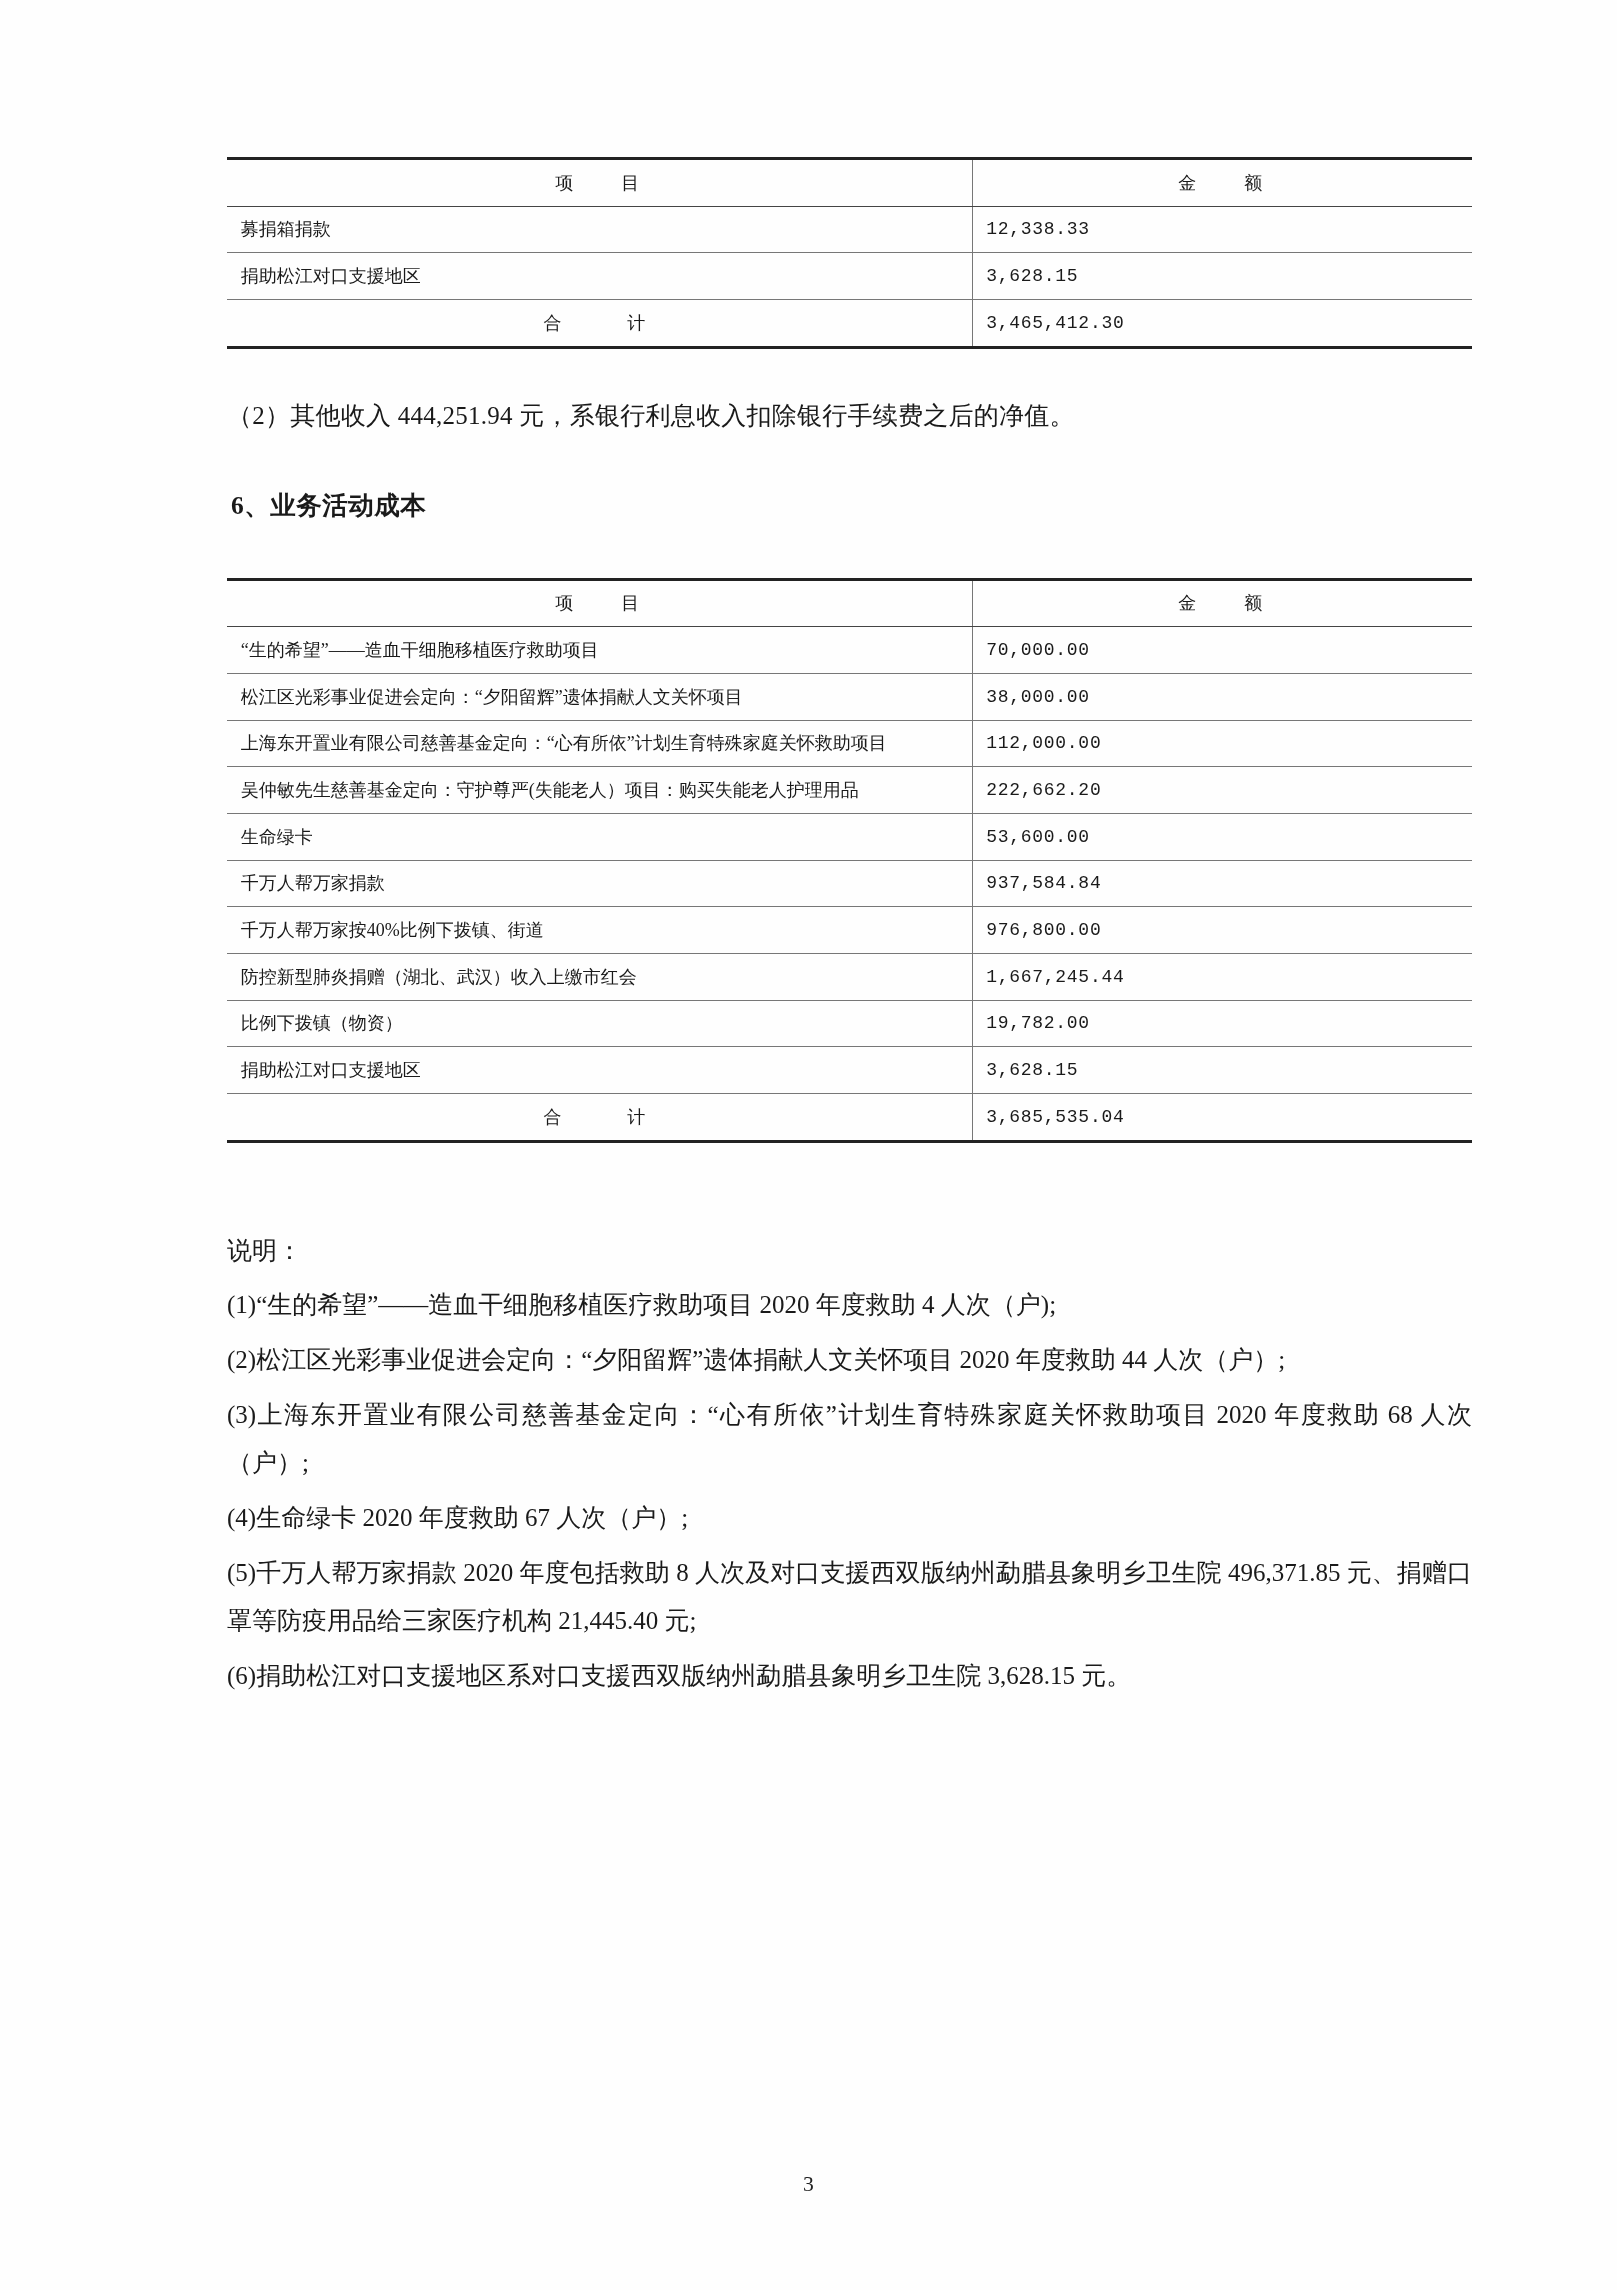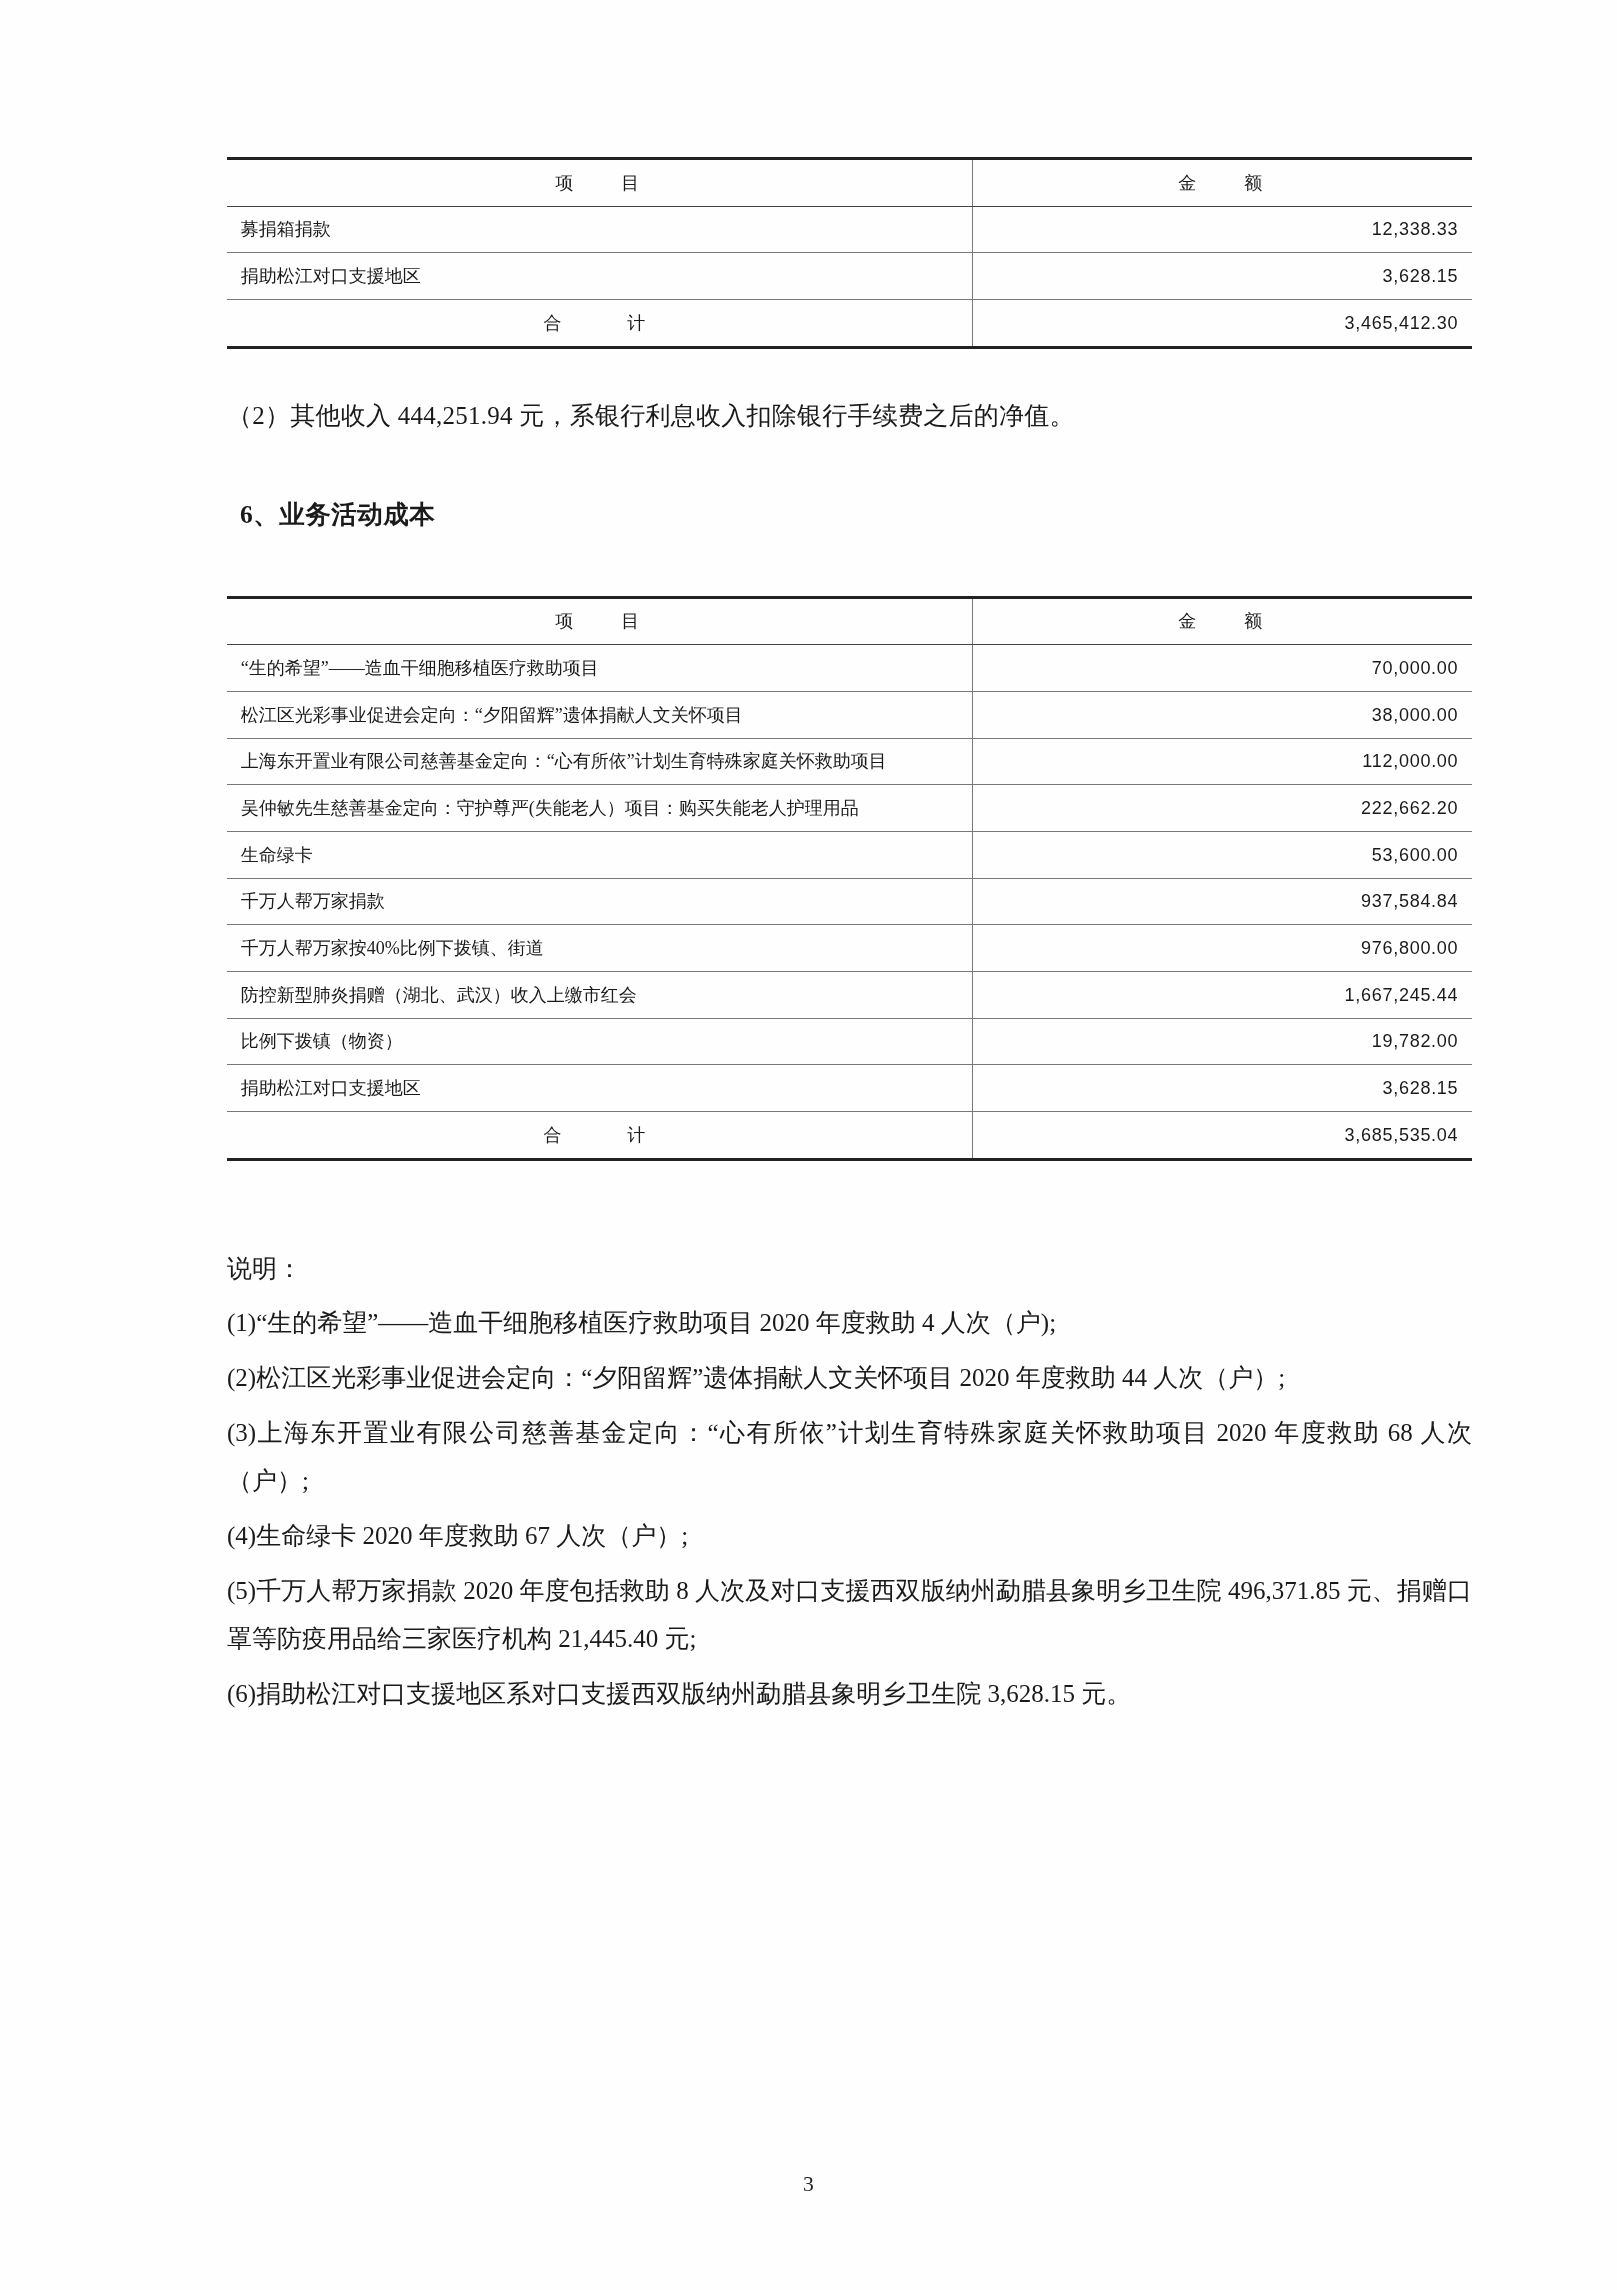--- a/index.html
+++ b/index.html
@@ -62,23 +62,23 @@
   }
   .hdr-item, .hdr-amt {
     text-align: center;
     letter-spacing: 0.22em;
   }
   .cell-item {
     text-align: left;
     padding-left: 25.5px;
   }
   .cell-amt {
-    text-align: right;
+    text-align: left;
     padding-right: 35px;
-    font-family: Liberation Sans, sans-serif;
+    font-family: Liberation Mono, monospace;
     letter-spacing: 0.04em;
   }
   .total-label {
     text-align: center;
     letter-spacing: 0.55em;
     padding-left: 0;
   }
 
   
   .para {
@@ -89,21 +89,21 @@
   }
   .gap-a { height: 43px; }
   .gap-b { height: 43px; }
   .gap-c { height: 51px; }
   .gap-d { height: 84px; }
 
   .section-title {
     font-size: 25.5px;
     font-weight: bold;
     letter-spacing: 0.02em;
-    margin: 13px;
+    margin: 4px;
   }
 
   .notes {
     margin-top: 0;
   }
   .notes .note-line {
     font-size: 25px;
     line-height: 1.95;
     margin: 0 0 5.9px 0;
     text-align: justify;

